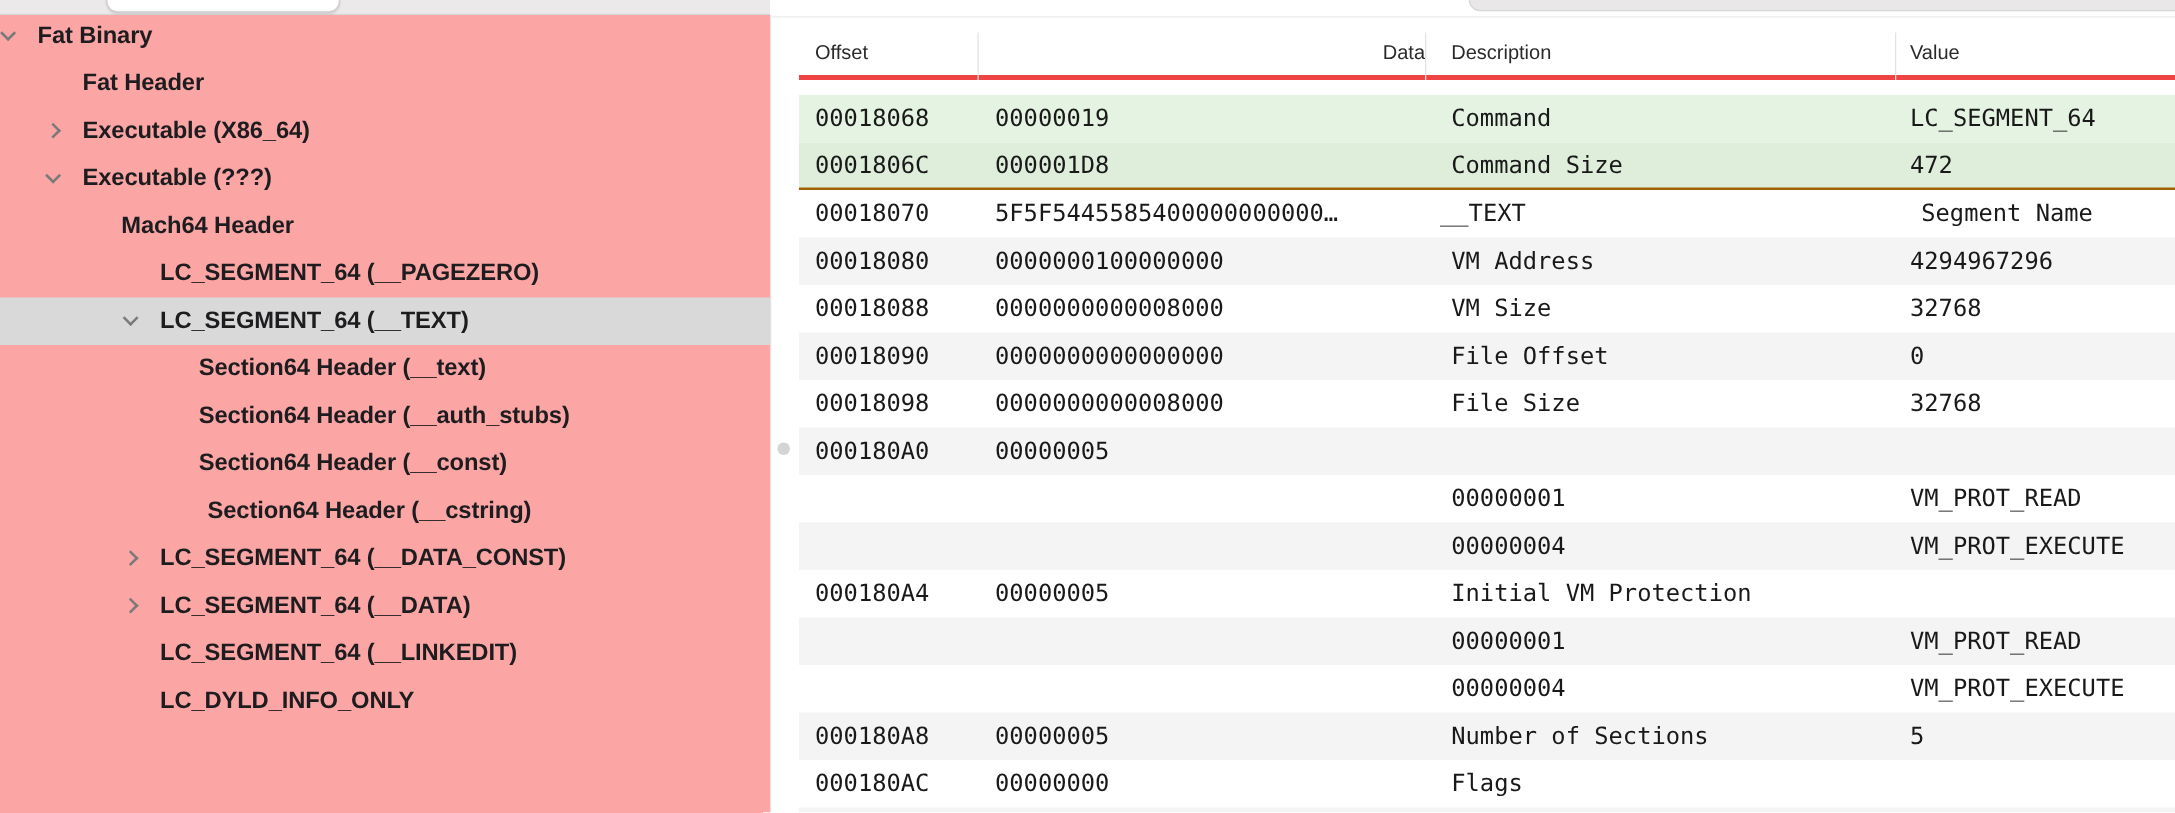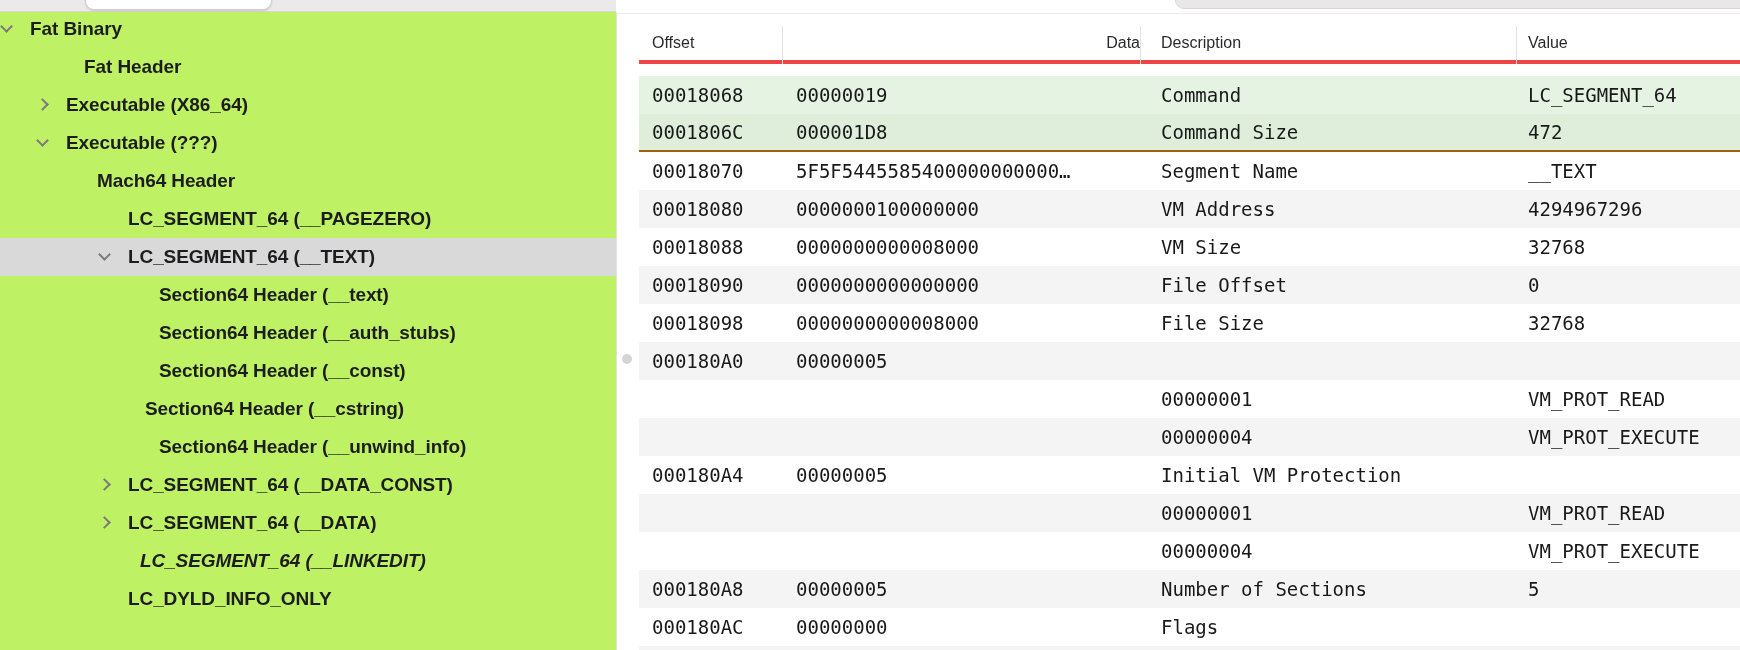--- a/index.html
+++ b/index.html
@@ -12,21 +12,21 @@
   .toolbar-tab   { position:absolute; left:85px; top:-10px; width:187px; height:20px;
                    background:#ffffff; border:1px solid #d2d0d0; border-radius:9px;
                    box-shadow:0 1px 2px rgba(0,0,0,0.14); z-index:6; }
   .toolbar-right { position:absolute; left:1175px; top:-10px; width:575px; height:19px;
                    background:#e9e7e7; border:1px solid #d8d6d6; border-radius:9px; z-index:6; }
   .main-top-line { position:absolute; left:616px; top:13px; width:1124px; height:1px;
                    background:#ececec; z-index:4; }
 
   
   .sidebar { position:absolute; left:0; top:12px; width:616px; height:638px;
-             background:#bef264; overflow:hidden; z-index:1; }
+             background:#fca5a5; overflow:hidden; z-index:1; }
   .tree { position:absolute; left:0; top:-2px; width:616px; }
   .titem { position:relative; height:38px; width:616px; }
   .titem.selected { background:#d9d9d9; }
   .tlabel { position:absolute; top:0; line-height:38px; font-size:19px; font-weight:700;
             color:#1d1d1f; white-space:nowrap; letter-spacing:-0.1px; }
   .chev { position:absolute; width:9px; height:9px;
           border-right:2.4px solid #7a7a7a; border-bottom:2.4px solid #7a7a7a; }
   .chev.down  { transform:rotate(45deg);  top:12px; }
   .chev.right { transform:rotate(-45deg); top:14px; }
 
@@ -70,21 +70,21 @@
   <div class="toolbar-right"></div>
   <div class="main-top-line"></div>
 
   <div class="sidebar">
     <div class="tree" id="tree">
         <div class="titem">
           <span class="chev down" style="left: 2px;"></span>
           <span class="tlabel" style="left: 30px;">Fat Binary</span>
         </div>
         <div class="titem">
-          <span class="tlabel" style="left: 84px;">Fat Header</span>
+          <span class="tlabel" style="left: 66px;">Fat Header</span>
         </div>
         <div class="titem">
           <span class="chev right" style="left: 38px;"></span>
           <span class="tlabel" style="left: 66px;">Executable (X86_64)</span>
         </div>
         <div class="titem">
           <span class="chev down" style="left: 38px;"></span>
           <span class="tlabel" style="left: 66px;">Executable (???)</span>
         </div>
         <div class="titem">
@@ -100,35 +100,32 @@
         <div class="titem">
           <span class="tlabel" style="left: 159px;">Section64 Header (__text)</span>
         </div>
         <div class="titem">
           <span class="tlabel" style="left: 159px;">Section64 Header (__auth_stubs)</span>
         </div>
         <div class="titem">
           <span class="tlabel" style="left: 159px;">Section64 Header (__const)</span>
         </div>
         <div class="titem">
-          <span class="tlabel" style="left: 145px;">Section64 Header (__cstring)</span>
-        </div>
-        <div class="titem">
-          <span class="tlabel" style="left: 159px;">Section64 Header (__unwind_info)</span>
+          <span class="tlabel" style="left: 166px;">Section64 Header (__cstring)</span>
         </div>
         <div class="titem">
           <span class="chev right" style="left: 100px;"></span>
           <span class="tlabel" style="left: 128px;">LC_SEGMENT_64 (__DATA_CONST)</span>
         </div>
         <div class="titem">
           <span class="chev right" style="left: 100px;"></span>
           <span class="tlabel" style="left: 128px;">LC_SEGMENT_64 (__DATA)</span>
         </div>
         <div class="titem">
-          <span class="tlabel" style="left: 140px; font-style: italic;">LC_SEGMENT_64 (__LINKEDIT)</span>
+          <span class="tlabel" style="left: 128px;">LC_SEGMENT_64 (__LINKEDIT)</span>
         </div>
         <div class="titem">
           <span class="tlabel" style="left: 128px;">LC_DYLD_INFO_ONLY</span>
         </div>
       </div>
   </div>
 
   <div class="splitter">
     <div class="splitter-dot"></div>
   </div>
@@ -152,22 +149,22 @@
         </div>
         <div class="row green2">
           <div class="cell c0">0001806C</div>
           <div class="cell c1">000001D8</div>
           <div class="cell c2">Command Size</div>
           <div class="cell c3">472</div>
         </div>
         <div class="row">
           <div class="cell c0">00018070</div>
           <div class="cell c1">5F5F5445585400000000000…</div>
+          <div class="cell c3">__TEXT</div>
           <div class="cell c2">Segment Name</div>
-          <div class="cell c3">__TEXT</div>
         </div>
         <div class="row stripe">
           <div class="cell c0">00018080</div>
           <div class="cell c1">0000000100000000</div>
           <div class="cell c2">VM Address</div>
           <div class="cell c3">4294967296</div>
         </div>
         <div class="row">
           <div class="cell c0">00018088</div>
           <div class="cell c1">0000000000008000</div>

